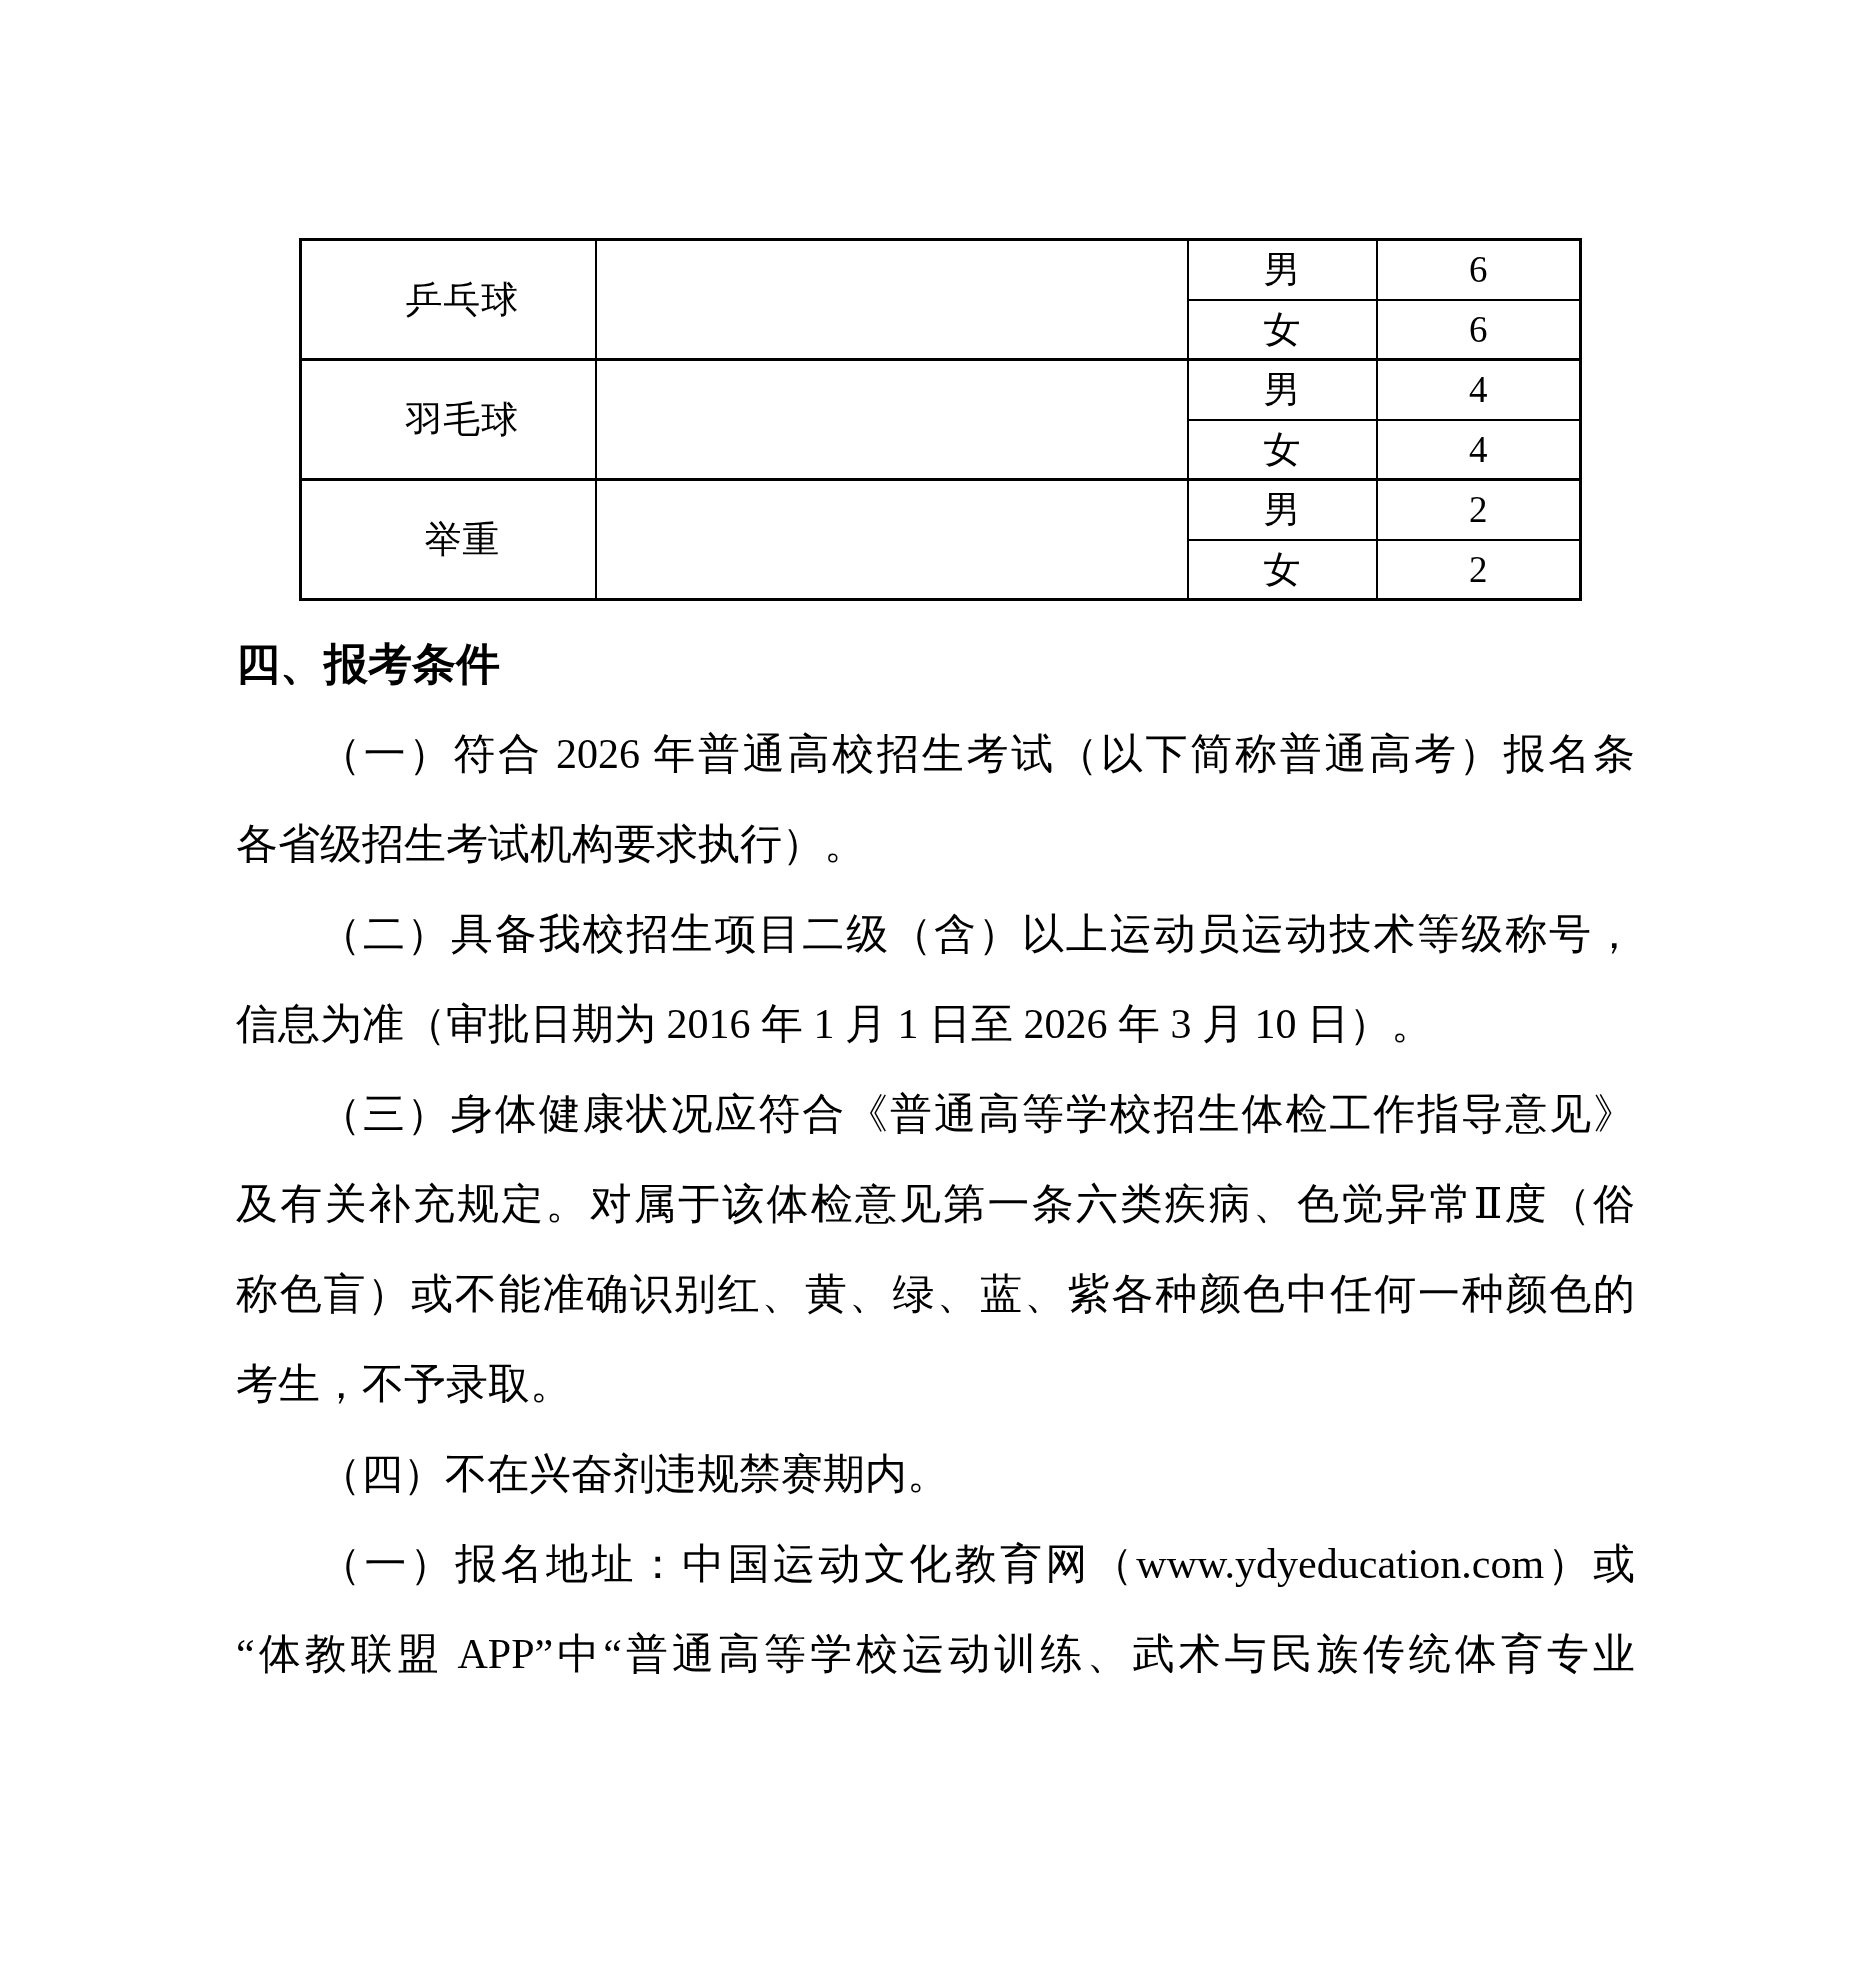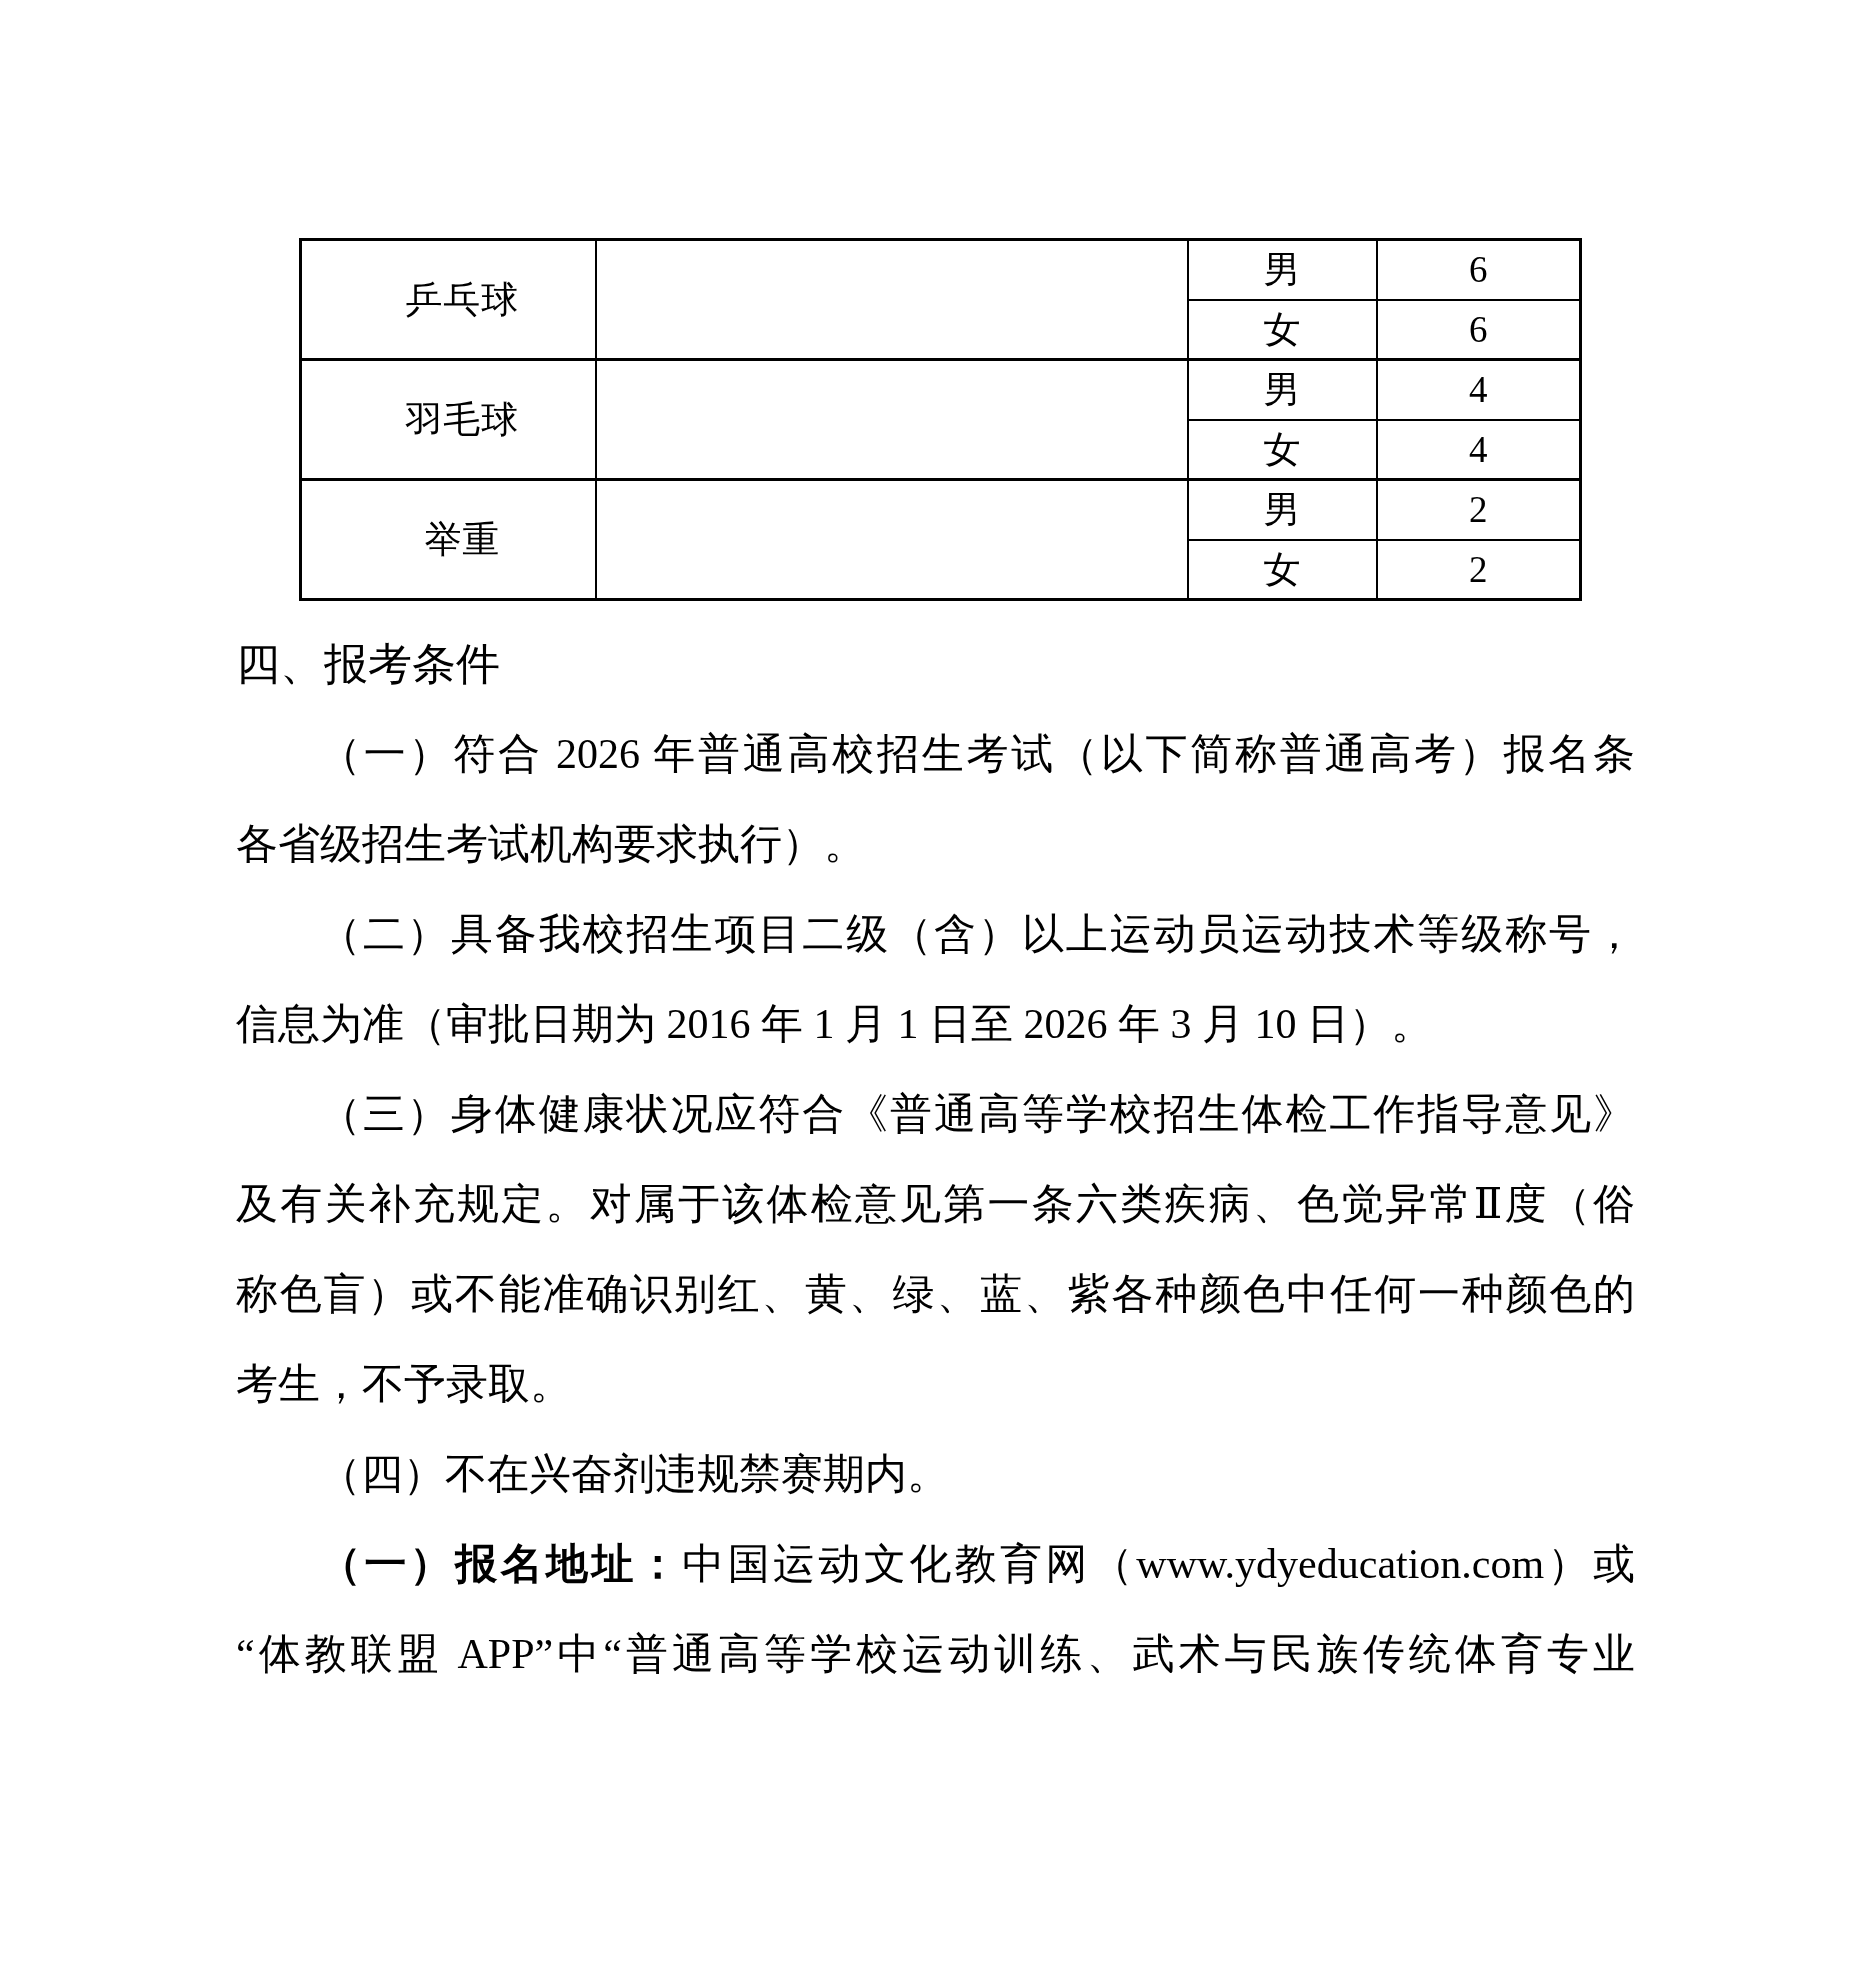--- a/index.html
+++ b/index.html
@@ -30,26 +30,26 @@
 
   
   .textflow {
     position:absolute; left:236px; top:619px; width:1399px;
   }
   .line { height:90px; line-height:90px; white-space:normal; }
   .line.j { text-align:justify; text-align-last:justify; text-justify:inter-character; }
   .indent { text-indent:83px; }
   .h {
     font-family:"Liberation Sans","DejaVu Sans",sans-serif;
-    font-weight:400; font-size:44px;
+    font-weight:700; font-size:44px;
   }
   .t { font-size:42px; }
   .blabel {
     font-family:"Liberation Sans","DejaVu Sans",sans-serif;
-    font-weight:700;
+    font-weight:400;
   }
 </style>
 </head>
 <body>
 
 <div class="page">
 
   <table class="quota-table">
     <colgroup>
       <col style="width:295px">

